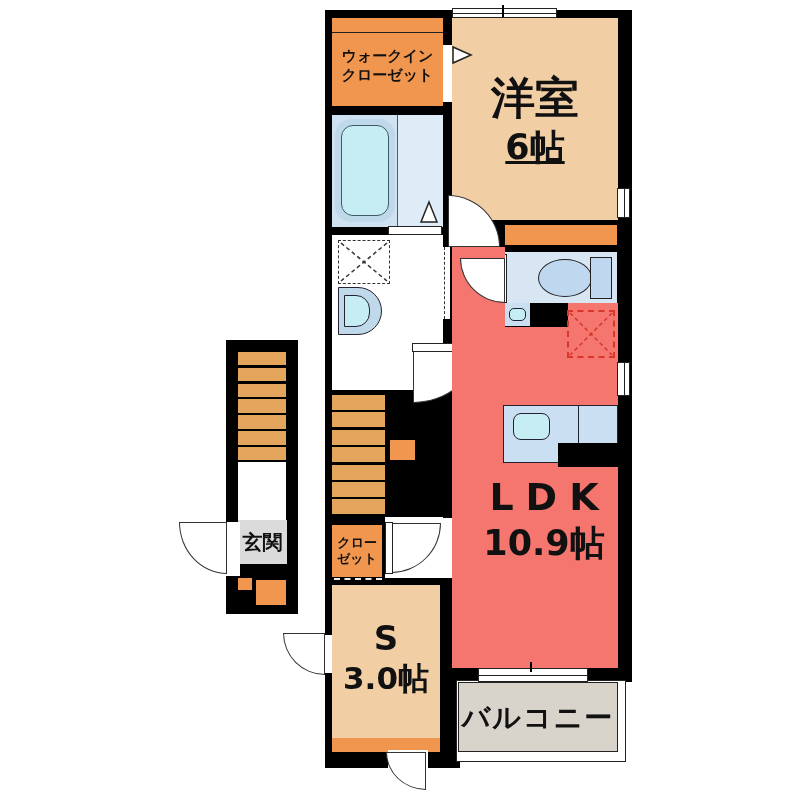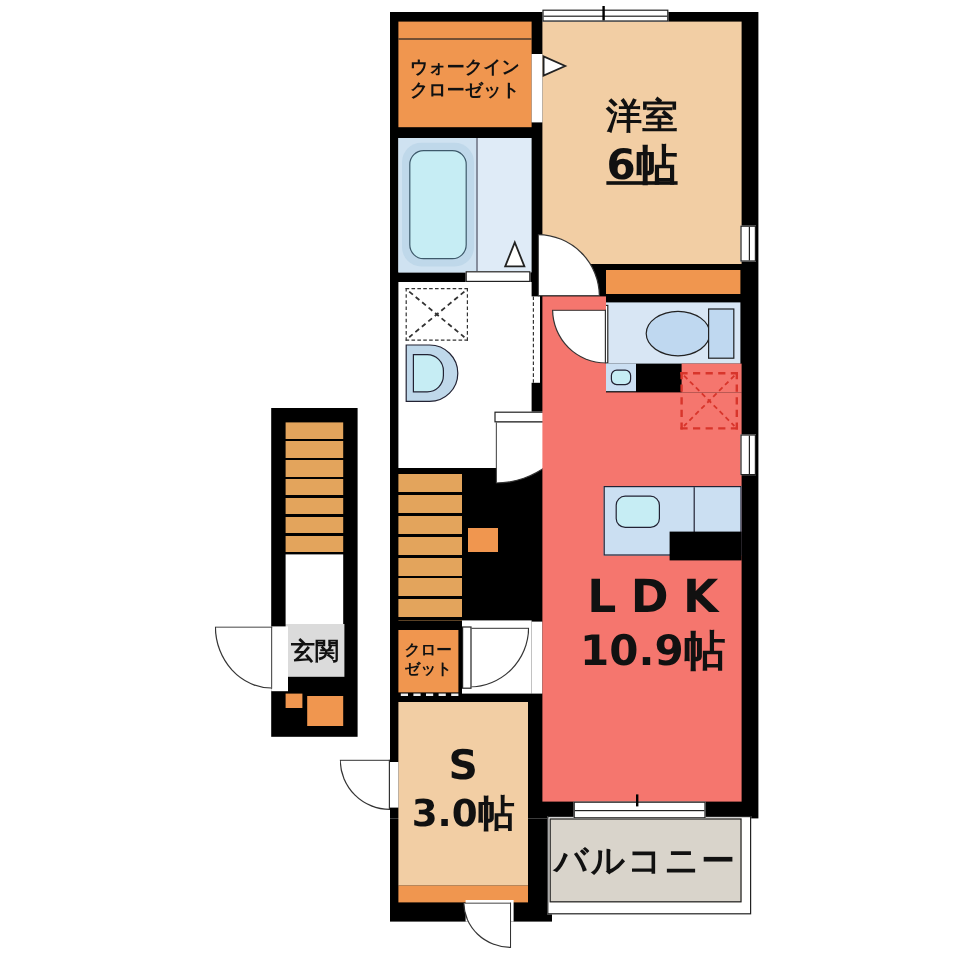--- a/index.html
+++ b/index.html
@@ -7,21 +7,21 @@
     --ldk-red:#F5766E; --water-blue:#CBDFF2; --fixture-cyan:#C6EDF4; --bath-bg:#DFEBF7;
     --bath-left:#CFE2F1; --toilet-bg:#D8E6F4; --balcony-gray:#D9D4CB; --entrance-gray:#DBDBDB;
     --fridge-red:#D8352B; --ink:#111111;
   }
   html,body{margin:0;padding:0;background:#fff;}
   #canvas{position:relative;width:800px;height:800px;background:#fff;overflow:hidden;
           font-family:"DejaVu Sans","Liberation Sans",sans-serif;color:var(--ink);font-weight:bold;}
   .abs{position:absolute;box-sizing:border-box;}
   .blk{background:var(--wall);}
   .lbl{display:flex;flex-direction:column;align-items:center;justify-content:center;
-       text-align:left;white-space:pre-line;line-height:1.25;}
+       text-align:right;white-space:pre-line;line-height:1.25;}
   .steps{background:repeating-linear-gradient(to bottom,var(--stairs-orange) 0 13.5px,#000 13.5px 15.8px);}
   .steps2{background:repeating-linear-gradient(to bottom,var(--stairs-orange) 0 15px,#000 15px 17.4px);}
   .arc{background:#fff;border:1.5px solid #333;}
   .win{background:#fff;border:1px solid #222;}
   .win-h-line{position:absolute;left:0;right:0;top:50%;border-top:1px solid #222;}
   .win-v-line{position:absolute;top:0;bottom:0;left:50%;border-left:1px solid #222;}
   svg{position:absolute;left:0;top:0;pointer-events:none;}
 </style>
 </head>
 <body>
@@ -82,21 +82,21 @@
     <span style="font-size:31px;">3.0帖</span>
   </div>
 
   <div class="abs" style="left:318px;top:635px;width:14px;height:38px;background:#fff;"></div>
   <div class="abs arc" style="left:283px;top:633px;width:42px;height:42px;border-radius:0 0 0 100%;"></div>
   <div class="abs" style="left:388px;top:750px;width:40px;height:18px;background:#fff;"></div>
   <div class="abs arc" style="left:386px;top:752px;width:40px;height:38px;border-radius:0 0 0 100%;"></div>
 
   <div class="abs" style="left:452px;top:18px;width:166px;height:202px;background:var(--room-tan);"></div>
   <div class="abs lbl" style="left:452px;top:45px;width:166px;height:150px;">
-    <span style="font-size:30px;font-family:Liberation Serif, serif;">洋室</span>
+    <span style="font-size:44px;font-family:Liberation Serif, serif;">洋室</span>
     <span style="font-size:35px;text-decoration:underline;">6帖</span>
   </div>
   <div class="abs" style="left:505px;top:225px;width:112px;height:20px;background:var(--closet-orange);"></div>
   <div class="abs arc" style="left:448px;top:195px;width:52px;height:52px;border-radius:0 100% 0 0;"></div>
   <div class="abs" style="left:443px;top:45px;width:9px;height:57px;background:#fff;"></div>
 
   <div class="abs" style="left:505px;top:252px;width:112px;height:51px;background:var(--toilet-bg);"></div>
   <div class="abs" style="left:496px;top:254px;width:11px;height:49px;background:#fff;border:1px solid #222;"></div>
   <div class="abs" style="left:538px;top:259px;width:54px;height:38px;border-radius:50%;background:#BFD8F0;border:1.5px solid #222;"></div>
   <div class="abs" style="left:590px;top:257px;width:22px;height:42px;background:#BFD8F0;border:1.5px solid #222;"></div>

